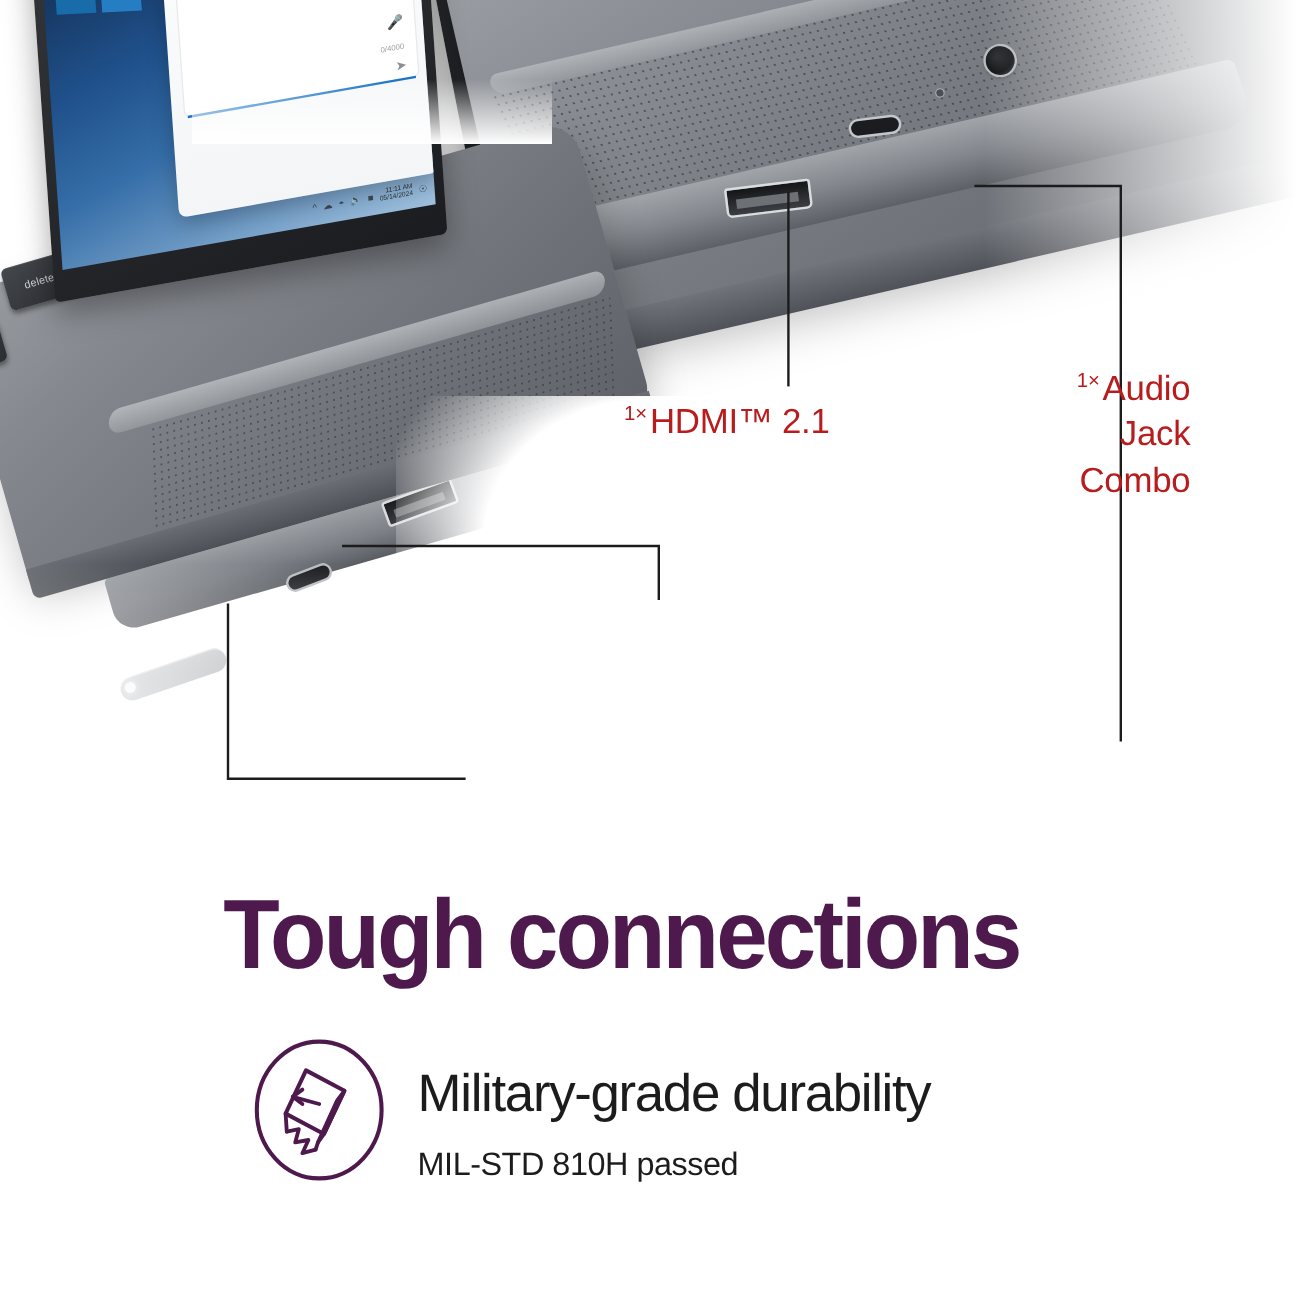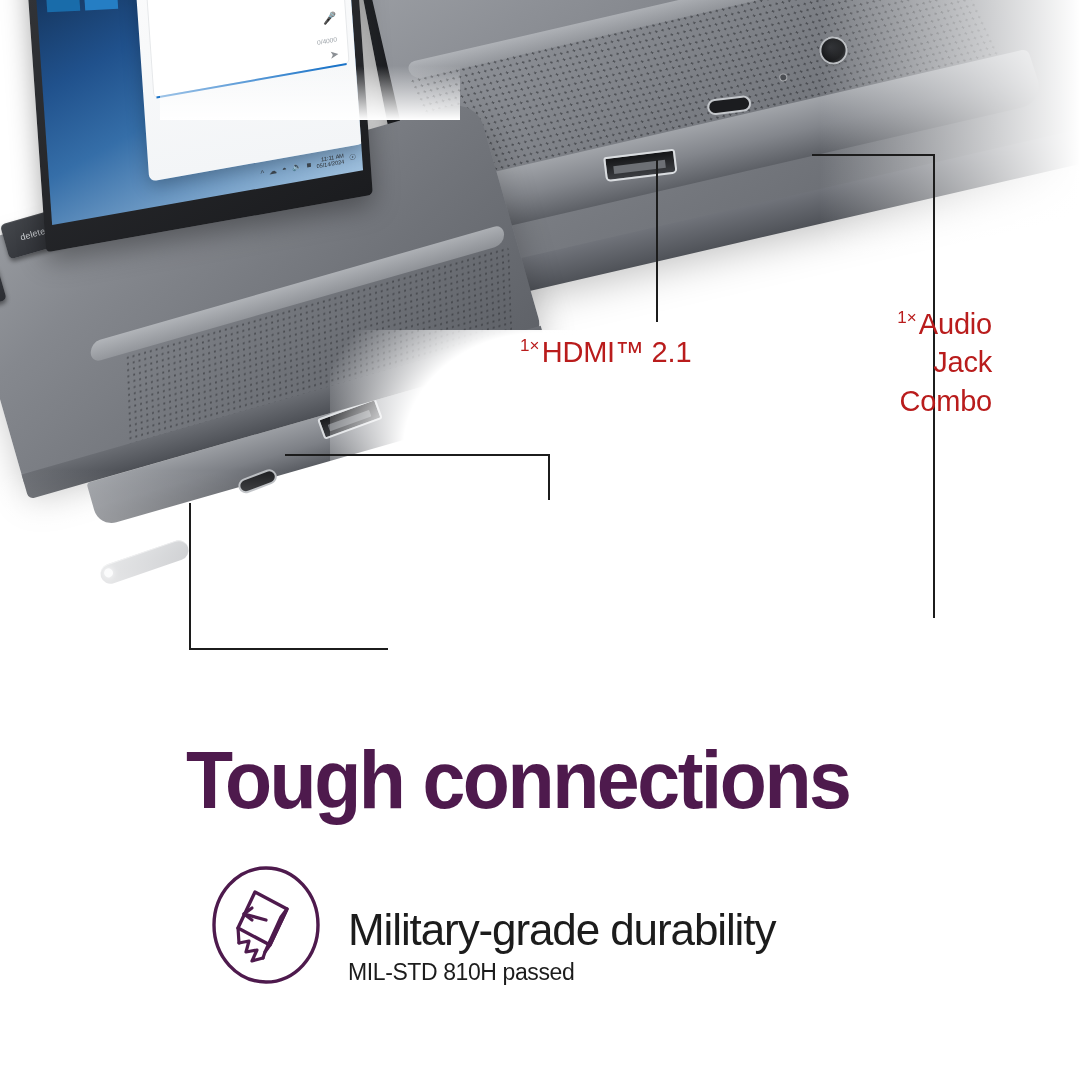--- a/index.html
+++ b/index.html
@@ -200,21 +200,21 @@
   
   .headline{
     position:absolute; left:186px; top:733px; font-size:82px; font-weight:700;
     color:#4e1a4d; letter-spacing:-2.6px; font-family:"Liberation Sans", sans-serif;
     transform:scaleX(.94); transform-origin:left center;
   }
   .feature{ position:absolute; left:208px; top:864px; display:flex; align-items:flex-end; gap:24px; }
   .badge{ width:116px; height:122px; flex:0 0 auto; }
   .feat-text{ padding-top:10px; }
   .feat-title{ font-size:44px; color:#1c1c1c; letter-spacing:-1.1px; line-height:1.05; }
-  .feat-sub{ font-size:23px; color:#1c1c1c; letter-spacing:-.4px; margin-top:6px; }
+  .feat-sub{ font-size:27px; color:#1c1c1c; letter-spacing:-.4px; margin-top:20px; }
 </style>
 </head>
 <body>
 
 <div id="stage">
 
   <div class="photo">
 
     <div class="lap-right">
       <div class="lr-lidedge"></div>

